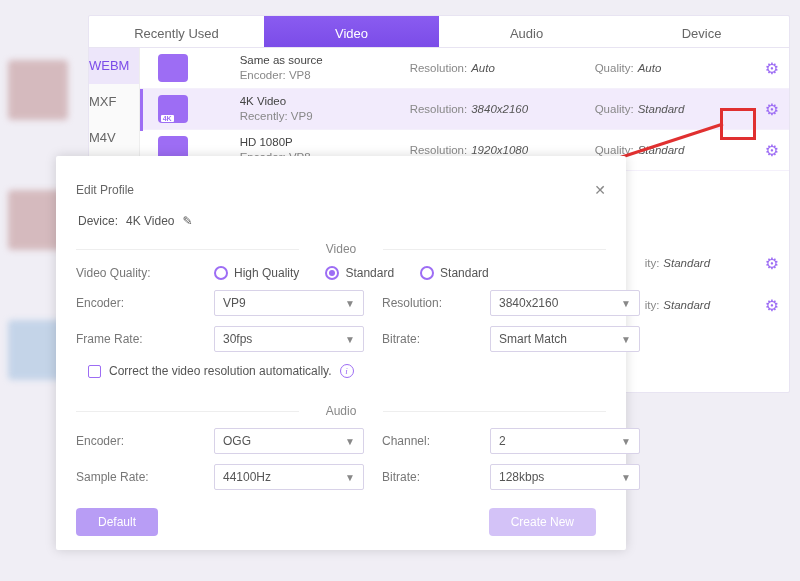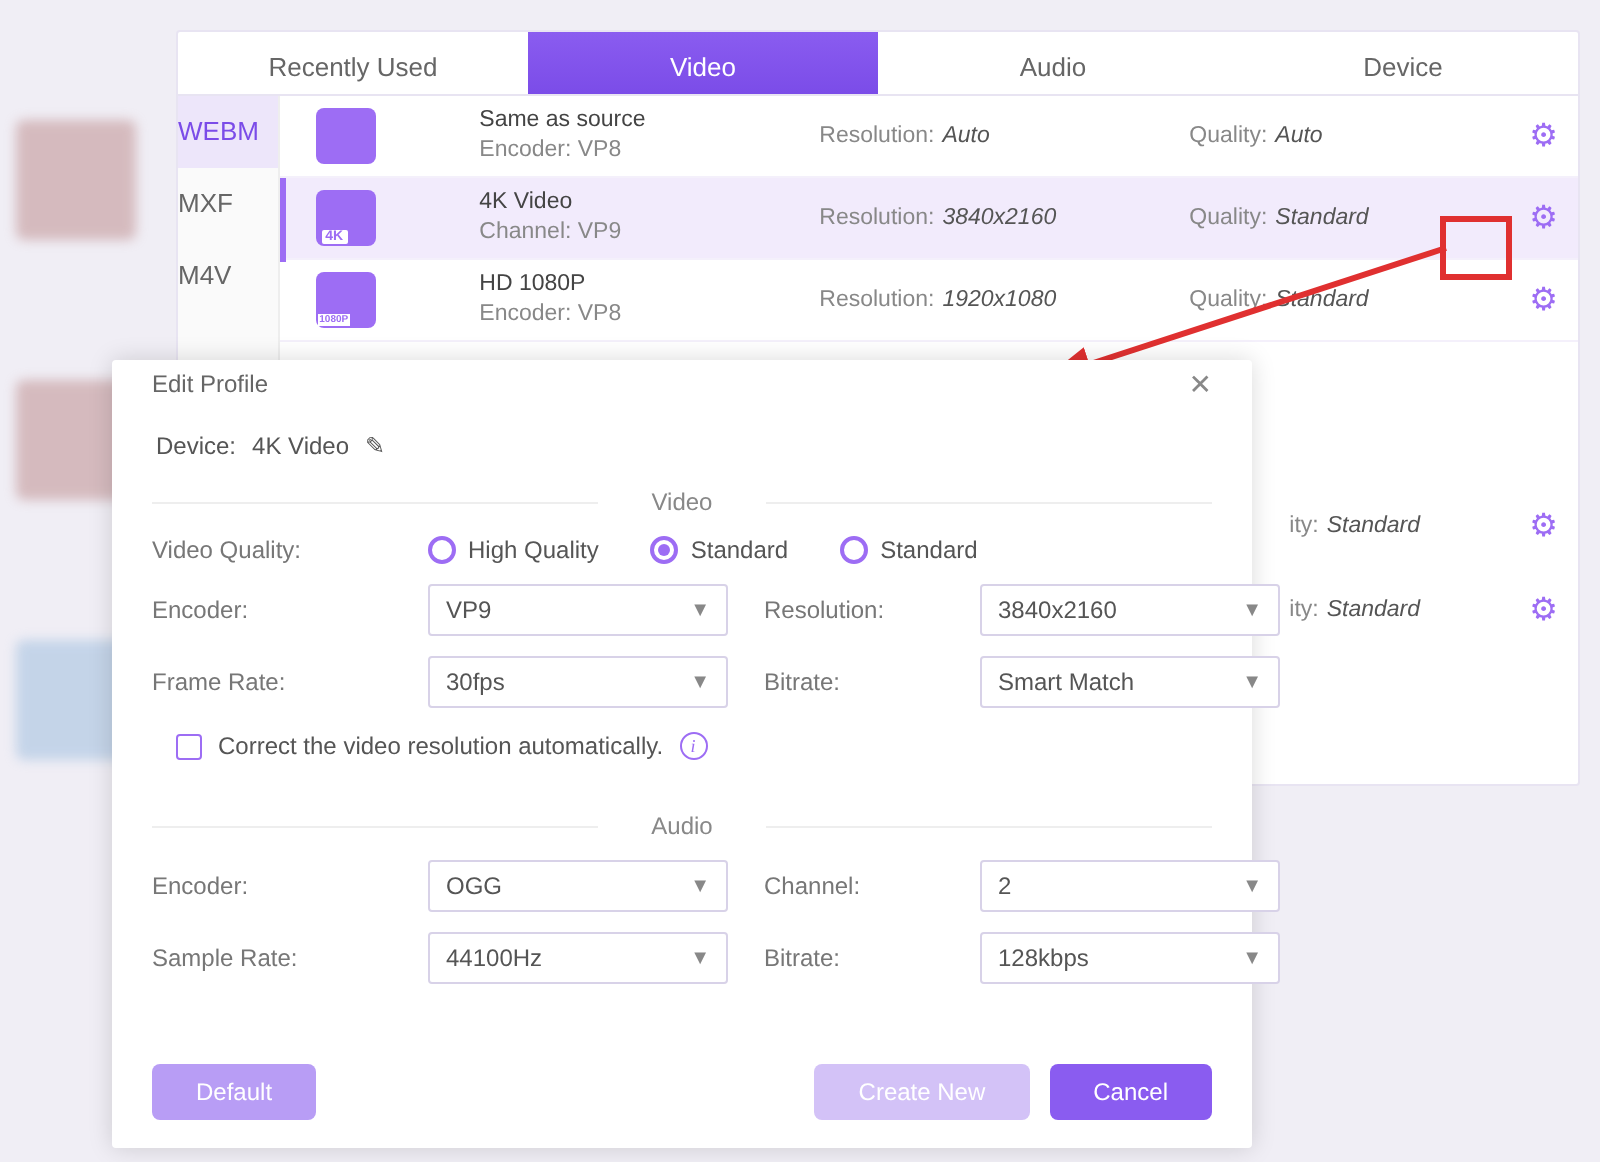--- a/index.html
+++ b/index.html
@@ -40,21 +40,21 @@
   .gear { color: #9d6df4; font-size: 16px; cursor:pointer; }
 
   .extra-rows { position:absolute; left:128px; top:194px; right:0; }
   .extra-row { display:flex; align-items:center; height:42px; justify-content:flex-end; padding-right:10px; font-size:11.5px; gap:10px;}
   .extra-row .pqual { width:110px; }
 
   .red-box { position: absolute; left: 808px; top: 108px; width:36px; height:32px; border: 3px solid #e03030; transform: translateX(-88px); pointer-events:none; }
   .arrow { position:absolute; pointer-events:none; }
 
   
-  .dialog { position: absolute; left: 56px; top: 180px; width: 570px; height: 394px; background: #fff; box-shadow: 0 0 12px rgba(0,0,0,0.15); border-radius: 2px; padding: 4px 20px; font-size: 12px; }
+  .dialog { position: absolute; left: 56px; top: 156px; width: 570px; height: 394px; background: #fff; box-shadow: 0 0 12px rgba(0,0,0,0.15); border-radius: 2px; padding: 26px 20px; font-size: 12px; }
   .dlg-head { display:flex; justify-content:space-between; align-items:center; margin-bottom:16px; color:#666; }
   .close-x { font-size:14px; color:#888; cursor:pointer; }
   .profile-line { display:flex; align-items:center; gap:8px; margin: 0 0 14px 2px; }
   .pencil { cursor:pointer; }
 
   .section-title { text-align:center; color:#888; margin: 0 0 10px; position:relative; }
   .section-title::before, .section-title::after { content:""; position:absolute; top:50%; width: 42%; border-top:1px solid #eee; }
   .section-title::before { left:0; } .section-title::after { right:0; }
 
   .form-grid { display:grid; grid-template-columns: 120px 150px 90px 150px; gap: 10px 18px; align-items:center; margin-bottom: 12px; }
@@ -116,21 +116,21 @@
             <span class="lbl">Quality:</span>
             <span class="val">Auto</span>
           </div>
         <div class="gear">⚙</div>
       </div>
 
       <div class="profile-row selected">
         <div class="picon pi2"></div>
         <div class="ptext">
           <div class="pname">4K Video</div>
-          <div class="penc">Channel: VP9</div>
+          <div class="penc">Recently: VP9</div>
         </div>
         <div class="pfield pres">
             <span class="lbl">Resolution:</span>
             <span class="val">3840x2160</span>
           </div>
         <div class="pfield pqual">
             <span class="lbl">Quality:</span>
             <span class="val">Standard</span>
           </div>
         <div class="gear">⚙</div>
@@ -265,15 +265,14 @@
     <div class="flabel">Bitrate:</div>
     <div class="select">
         <span>128kbps</span>
         <span class="caret">▼</span>
       </div>
   </div>
 
   <div class="dlg-buttons">
     <button class="btn btn-default">Default</button>
     <button class="btn btn-create">Create New</button>
-    <button class="btn btn-cancel">Cancel</button>
   </div>
 </div>
 
 </body></html>

